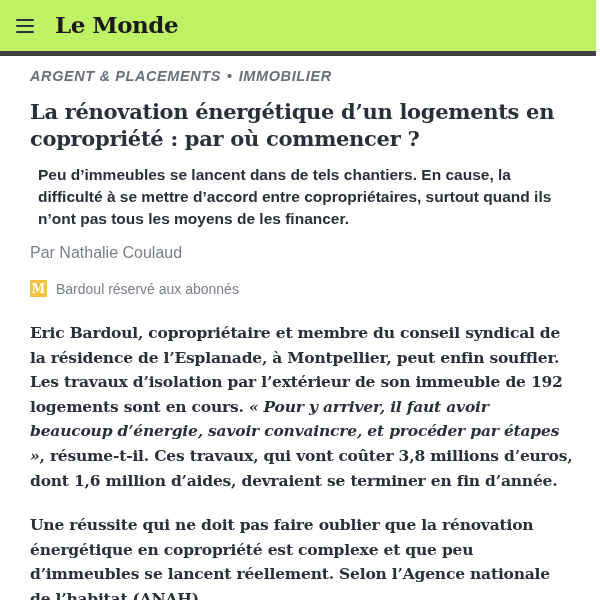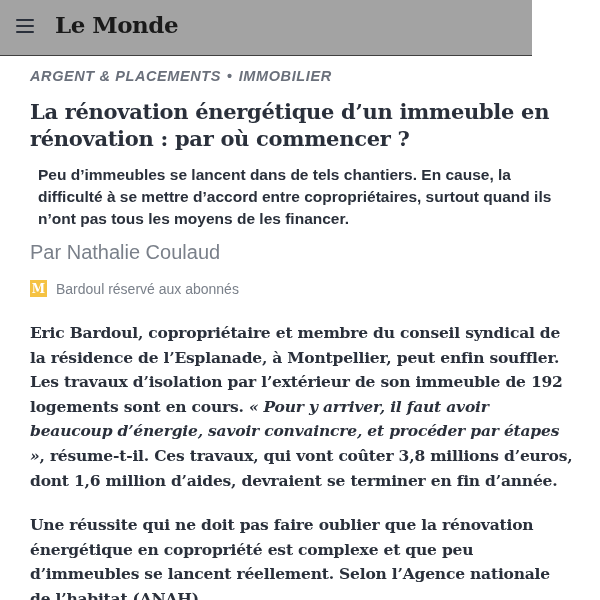--- a/index.html
+++ b/index.html
@@ -1,21 +1,21 @@
 <!DOCTYPE html>
 <html><head>
   <meta charset="utf-8">
   <style>
     * { box-sizing: border-box; margin: 0; padding: 0; }
     html, body { width: 600px; height: 600px; overflow: hidden; background: #ffffff; }
     body { position: relative; color: #2a303b; }
 
     .header {
-      position: absolute; left: 0; top: 0; width: 532px; height: 56px;
-      border-bottom: 1px solid #404040; background: #a3a3a3;
+      position: absolute; left: 0; top: 0; width: 596px; height: 56px;
+      border-bottom: 5px solid #404040; background: #bef264;
     }
     .menu-btn {
       position: absolute; left: 16px; top: 17px; width: 20px; height: 16px; cursor: pointer;
     }
     .menu-btn span {
       position: absolute; left: 0; width: 18px; height: 2px; background: #2a303b; border-radius: 1px;
     }
     .menu-btn span:nth-child(1) { top: 2px; }
     .menu-btn span:nth-child(2) { top: 8px; }
     .menu-btn span:nth-child(3) { top: 14px; }
@@ -43,21 +43,21 @@
       font-size: 21px; line-height: 27px; color: #2a303b; letter-spacing: -0.3px;
     }
     .desc {
       margin-top: 12px;
       font-family: "Liberation Sans", sans-serif; font-weight: bold;
       font-size: 15.5px; line-height: 22px; color: #2a303b; margin-left: 8px;
     }
     .byline {
       margin-top: 12px;
       font-family: "Liberation Sans", sans-serif;
-      font-size: 20px; line-height: 21px; color: #7a808a;
+      font-size: 16px; line-height: 21px; color: #7a808a;
     }
     .byline a { color: #7a808a; text-decoration: none; }
     .meta {
       font-family: "Liberation Sans", sans-serif;
       font-size: 14px; line-height: 22px; color: #7a808a; white-space: nowrap;
     }
     .meta .dot { margin: 0 4px; }
     .timer-icon {
       display: inline-block; width: 13px; height: 14px; vertical-align: -2px; margin: 0 4px 0 2px;
     }
@@ -91,21 +91,21 @@
     <span></span>
   </div>
   <a class="logo">Le Monde</a>
 </header>
 
 <main class="content">
   <div class="kicker">
     <a>ARGENT &amp; PLACEMENTS</a><span class="sep">•</span><a>IMMOBILIER</a>
   </div>
 
-  <h1 class="title">La rénovation énergétique d’un immeuble en rénovation : par où commencer ?</h1>
+  <h1 class="title">La rénovation énergétique d’un logements en copropriété : par où commencer ?</h1>
 
   <p class="desc">Peu d’immeubles se lancent dans de tels chantiers. En cause, la difficulté à se mettre d’accord entre copropriétaires, surtout quand ils n’ont pas tous les moyens de les financer.</p>
 
   <div class="byline">
     <span>Par </span><a>Nathalie Coulaud</a>
   </div>
 
   <div class="premium">
     <span class="premium-icon">M</span>
     <span>Bardoul réservé aux abonnés</span>

